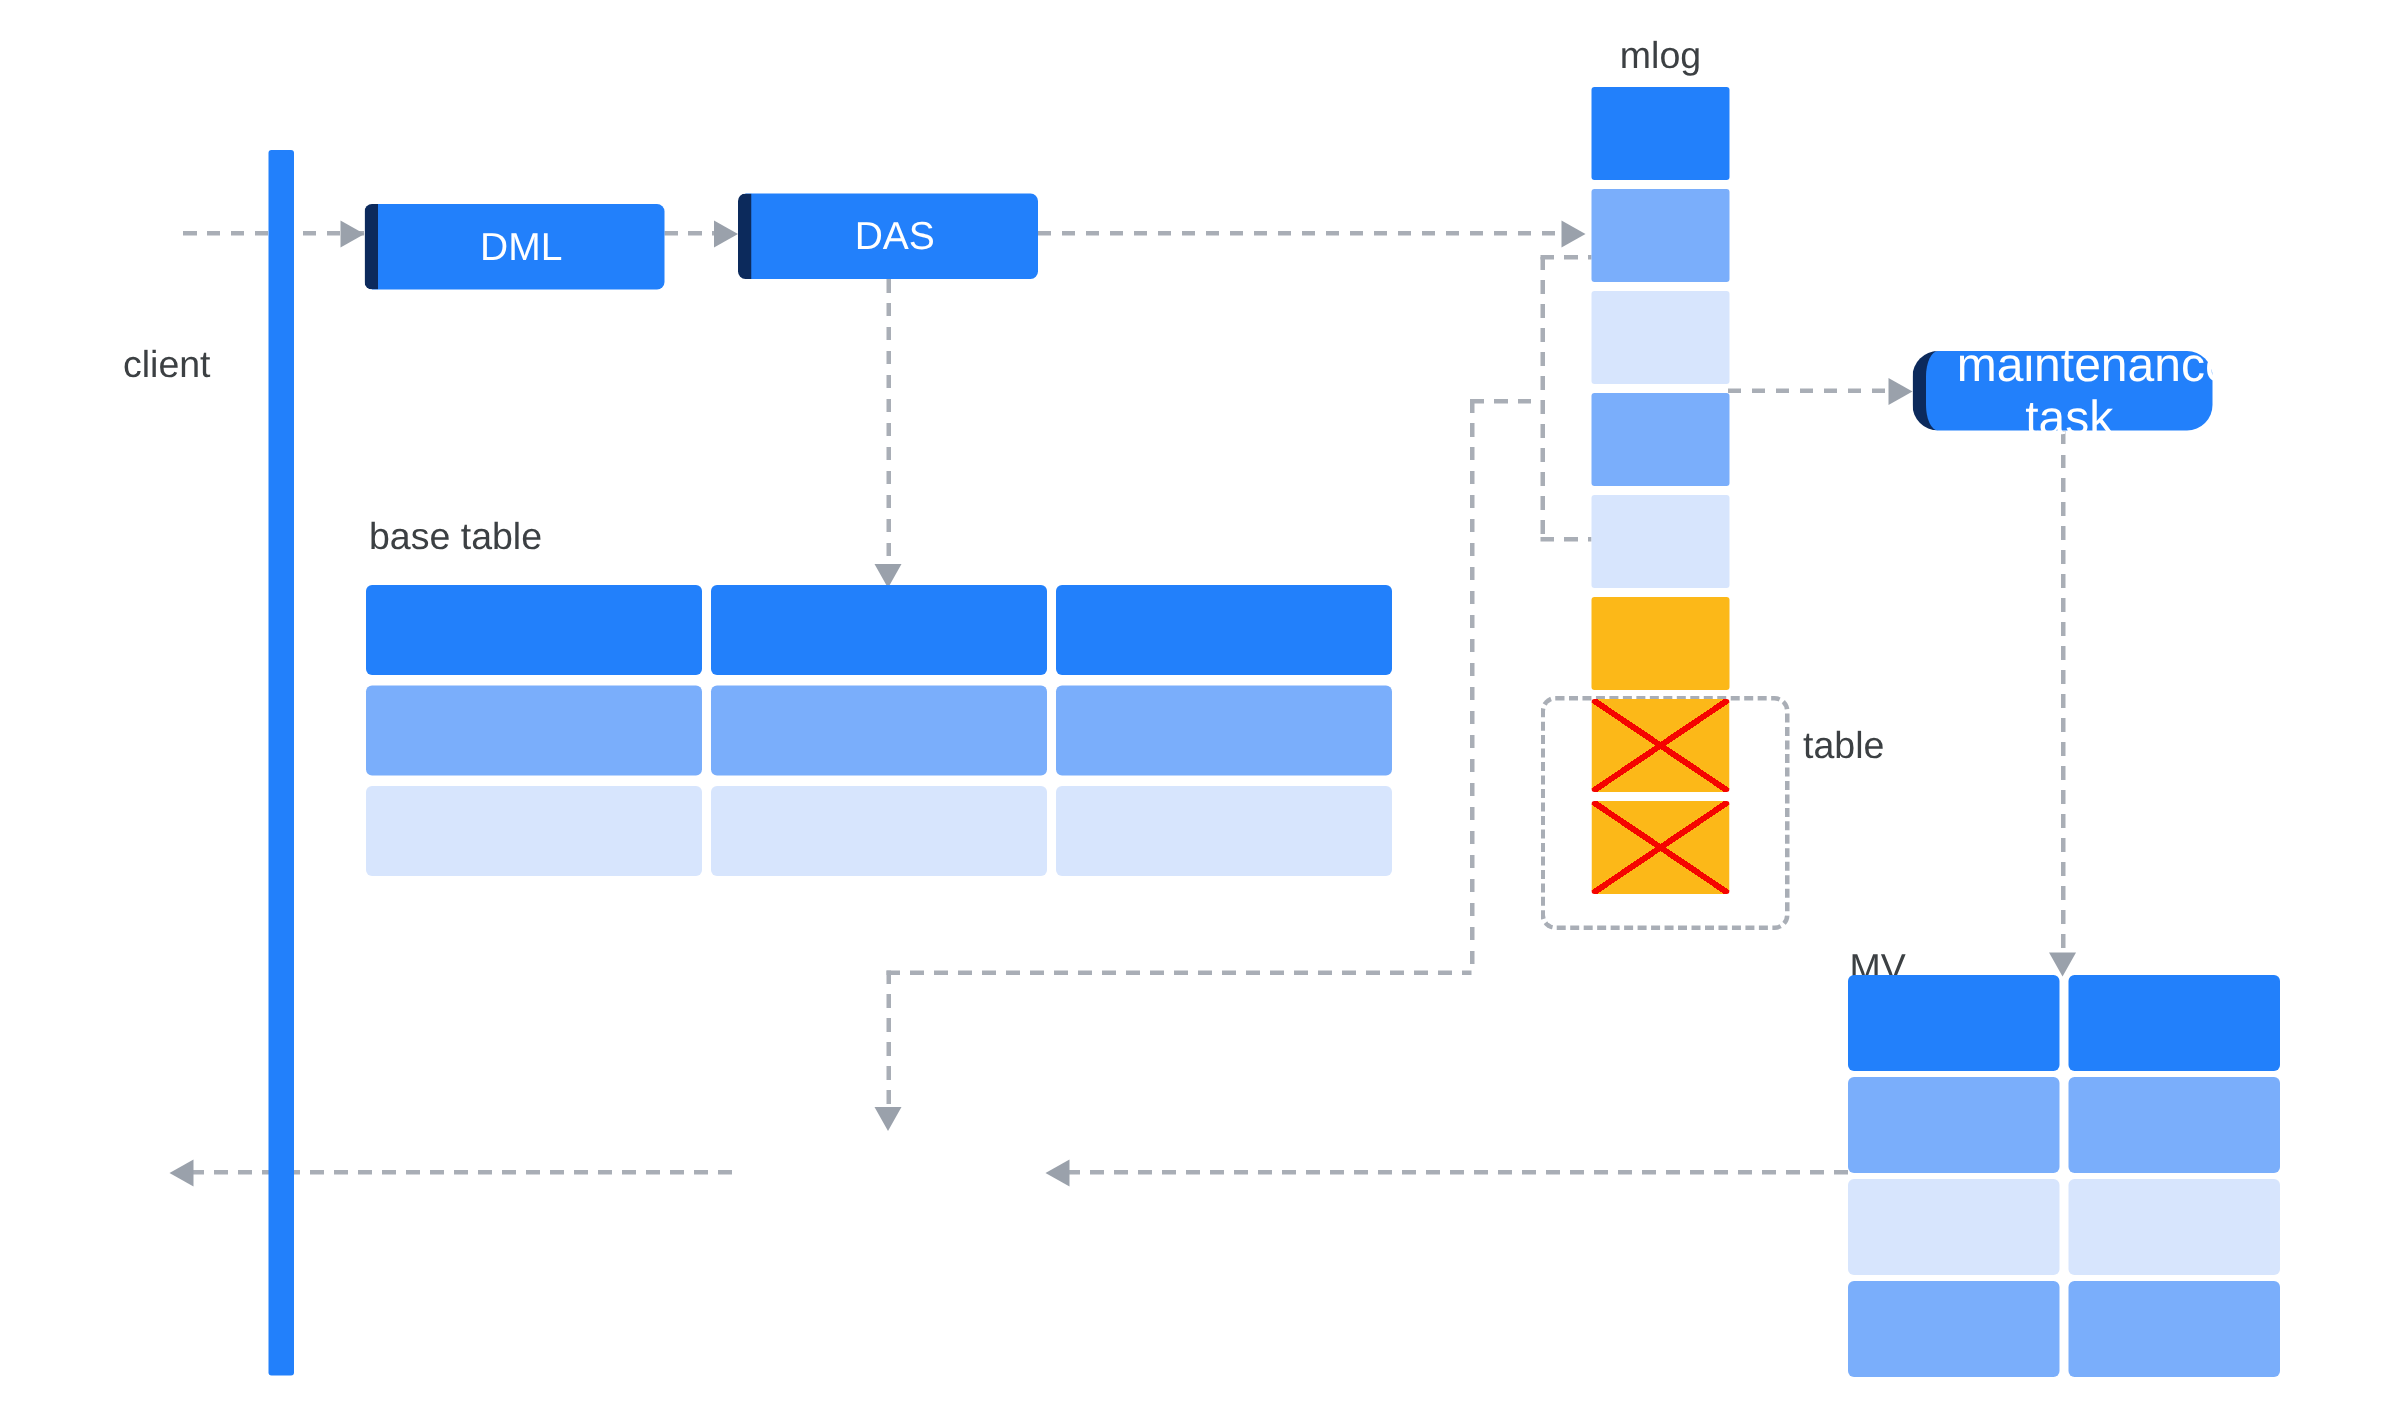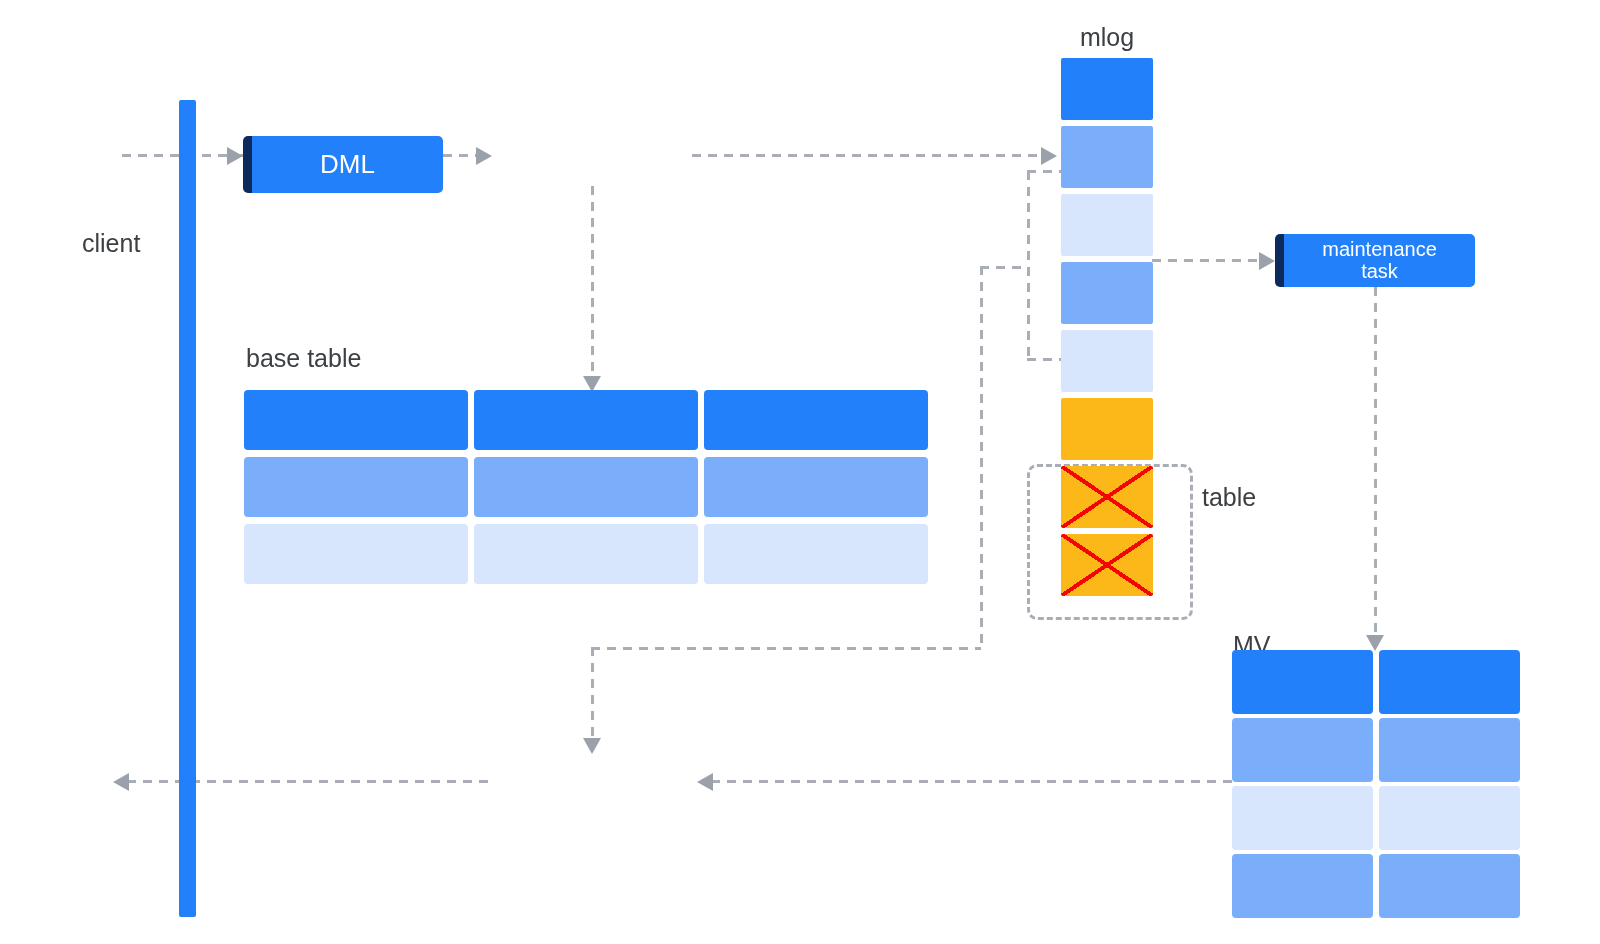--- a/index.html
+++ b/index.html
@@ -6,21 +6,21 @@
   body{font-family:"Liberation Sans", sans-serif;}
   #canvas{position:relative;width:1600px;height:944px;background:#fff;overflow:hidden;}
 
   
   .lbl{position:absolute;color:var(--text);font-size:25px;line-height:1.1;white-space:nowrap;}
 
   
   .node{position:absolute;box-sizing:border-box;background:var(--primary);
         border-left:9px solid var(--navy);border-radius:5px;color:#fff;
         display:flex;align-items:center;justify-content:center;font-size:26px;z-index:2;}
-  .node--maint{font-size:20px;text-align:center;}
+  .node--maint{font-size:32px;text-align:center;border-radius:17px;}
   .node--maint span{display:block;max-width:150px;line-height:1.08;}
 
   
   .client-bar{position:absolute;left:179px;top:100px;width:17px;height:817px;
               background:var(--primary);border-radius:2px;z-index:3;}
 
   
   .hline{position:absolute;height:3px;z-index:1;
          background:repeating-linear-gradient(90deg,var(--conn) 0 9px,transparent 9px 16px);}
   .vline{position:absolute;width:3px;z-index:1;
@@ -100,20 +100,23 @@
 
   <div class="hline" style="left:711px;top:780px;width:521px;"></div>
   <div class="arr arr-l" style="left:697px;top:773px;"></div>
 
   <div class="hline" style="left:127px;top:780px;width:365px;"></div>
   <div class="arr arr-l" style="left:113px;top:773px;"></div>
 
   <div class="node" style="left:243px;top:116px;width:200px;height:57px;margin-top:20px;">
     <span>DML</span>
   </div>
+  <div class="node" style="left:492px;top:129px;width:200px;height:57px;">
+    <span>DAS</span>
+  </div>
   <div class="node node--maint" style="left:1275px;top:234px;width:200px;height:53px;">
     <span>maintenance task</span>
   </div>
 
   <div class="lbl mlog-lbl">mlog</div>
   <div id="mlog-col">
       <div class="cell role-dark"></div>
       <div class="cell role-medium"></div>
       <div class="cell role-light"></div>
       <div class="cell role-medium"></div>

